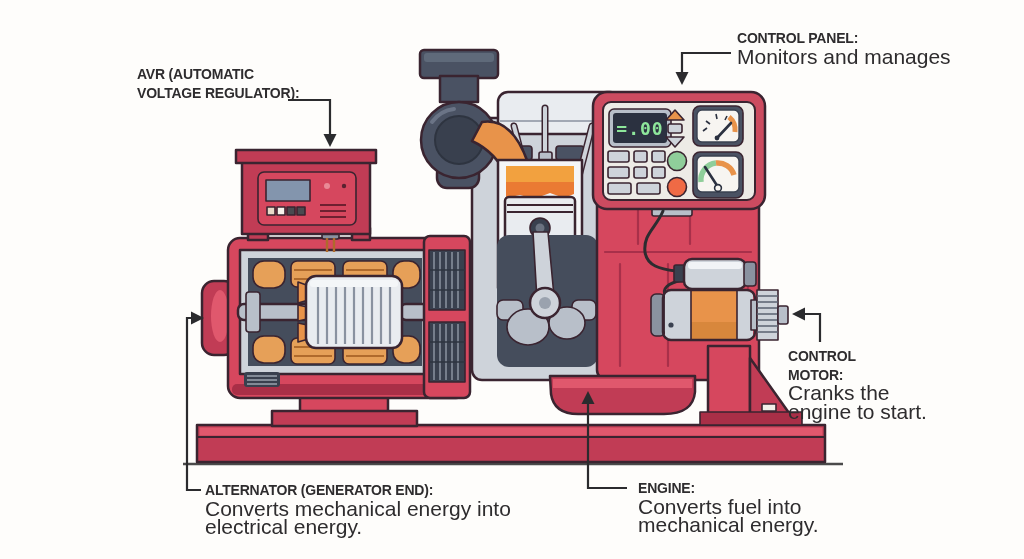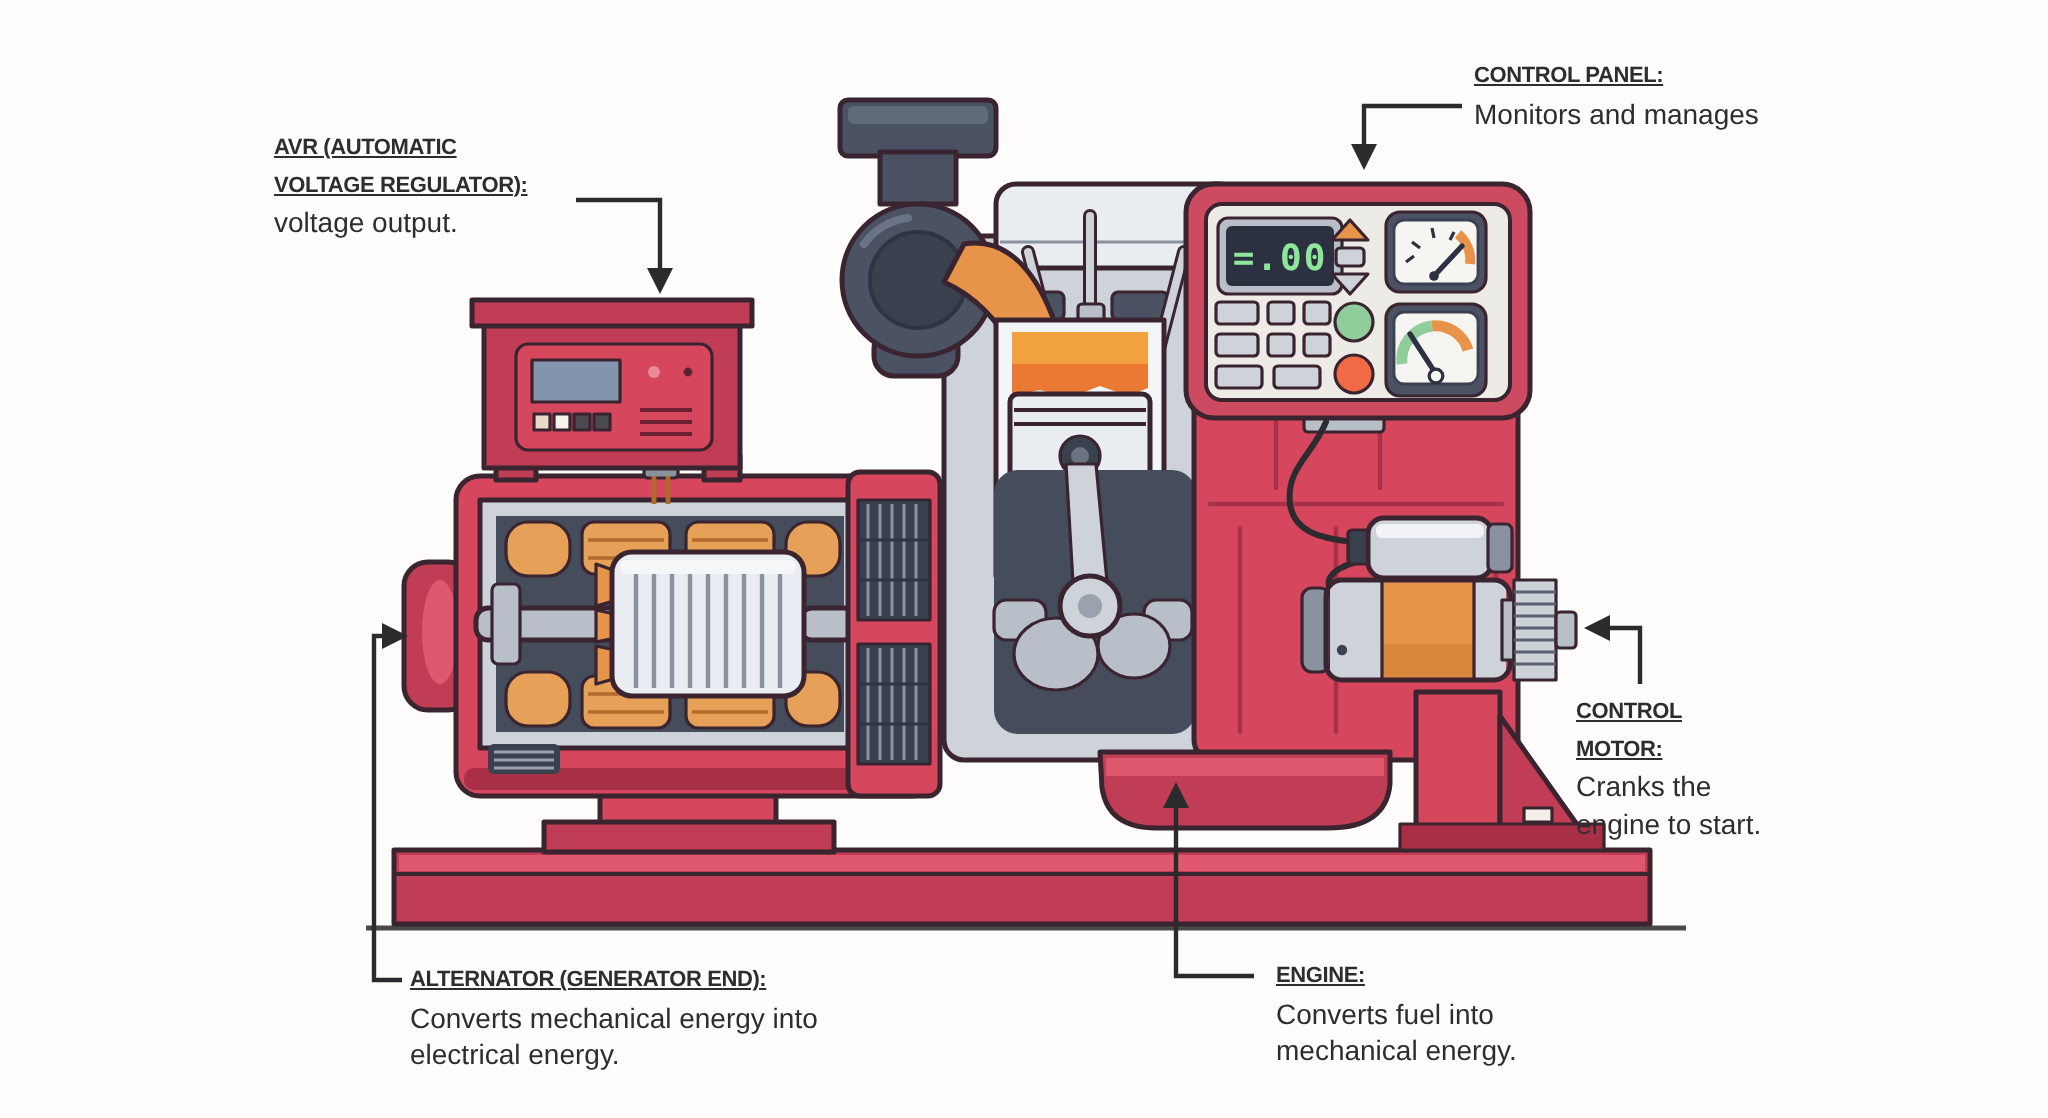--- a/index.html
+++ b/index.html
@@ -10,22 +10,22 @@
     --slate:#4a5263; --slate-dark:#39404e; --slate-case:#454d5c;
     --panel-face:#edebe6; --screen:#2b3140; --digit:#8ee69b;
     --orange:#e8934a; --gauge-green:#8fce9a; --btn-red:#ef6a45; --btn-green:#8fce9a;
     --bg:#fefdfb;
   }
   html,body{margin:0;padding:0;}
   #stage{position:relative;width:1024px;height:559px;background:var(--bg);overflow:hidden;
          font-family:"Liberation Sans",sans-serif;}
   #art{position:absolute;left:0;top:0;}
   .label{position:absolute;color:var(--text);z-index:5;}
-  .label .t{font-weight:700;font-size:11px;line-height:18.5px;letter-spacing:-0.2px;white-space:nowrap;text-decoration:underline;}
-  .label .d{font-weight:400;font-size:14px;line-height:18.5px;white-space:nowrap;}
+  .label .t{font-weight:700;font-size:14px;line-height:18.5px;letter-spacing:-0.2px;white-space:nowrap;}
+  .label .d{font-weight:400;font-size:21px;line-height:18.5px;white-space:nowrap;}
   
   .o{stroke:var(--ink);stroke-width:2.5;stroke-linejoin:round;stroke-linecap:round;}
   .o1{stroke:var(--ink);stroke-width:1.6;stroke-linejoin:round;}
   .red{fill:var(--red);} .redD{fill:var(--red-dark);} .redL{fill:var(--red-light);} .redX{fill:var(--red-deep);}
   .steel{fill:var(--steel);} .steelL{fill:var(--steel-light);} .steelM{fill:var(--steel-mid);} .steelD{fill:var(--steel-dark);}
   .slate{fill:var(--slate);} .slateD{fill:var(--slate-dark);} .caseD{fill:var(--slate-case);}
   .copper{fill:var(--copper);}
   .orange{fill:var(--orange);}
   .none{fill:none;}
   .wire{stroke:#2c2c30;stroke-width:3;fill:none;stroke-linecap:round;}
@@ -296,21 +296,20 @@
       <g>
         <path class="conn" d="M201 490 H187 V318 H193"></path>
         <polygon class="arrow" points="204,318 191,311.5 191,324.5"></polygon>
       </g>
     </g>
   </svg>
 
   <div class="label" style="left:137px;top:53px;margin-top:12px;">
     <div class="t">AVR (AUTOMATIC</div>
     <div class="t">VOLTAGE REGULATOR):</div>
-    <div class="d">voltage output.</div>
   </div>
 
   <div class="label" style="left:737px;top:29px;">
     <div class="t">CONTROL PANEL:</div>
     <div class="d">Monitors and manages</div>
   </div>
 
   <div class="label" style="left:788px;top:347px;">
     <div class="t">CONTROL</div>
     <div class="t">MOTOR:</div>

